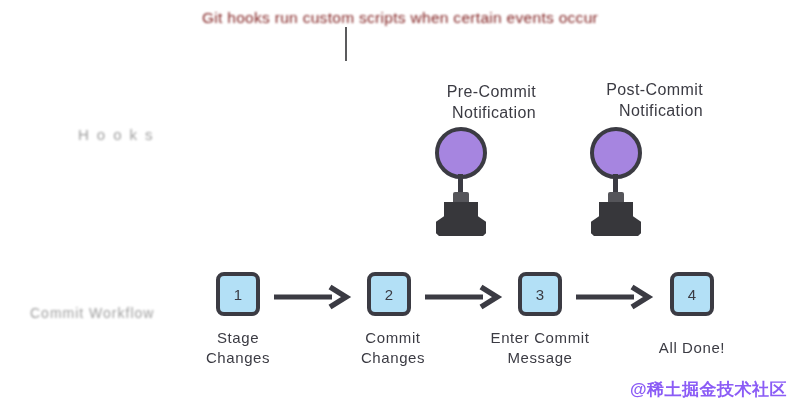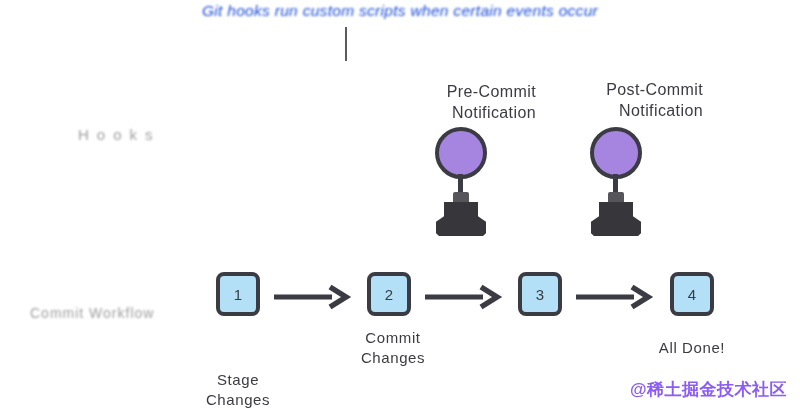--- a/index.html
+++ b/index.html
@@ -2,23 +2,23 @@
 <html><head>
 <meta charset="utf-8">
 <style>
   html,body{margin:0;padding:0;background:#ffffff;}
   #canvas{
     position:relative;width:800px;height:414px;background:#ffffff;
     overflow:hidden;font-family:"Liberation Sans",sans-serif;
   }
   
   .caption{
-    position:absolute;top:2px;left:50%;transform:translateX(-50%);
-    font-size:15.5px;color:#1d4ed8;white-space:nowrap;
-    letter-spacing:.3px;filter:blur(.8px);font-style:italic;
+    position:absolute;top:9px;left:50%;transform:translateX(-50%);
+    font-size:15.5px;color:#7f1d1d;white-space:nowrap;
+    letter-spacing:.3px;filter:blur(.8px);
   }
   .caption-line{
     position:absolute;left:345px;top:27px;width:2px;height:34px;
     background:rgba(45,45,48,.78);
   }
   
   .side-label{position:absolute;color:#9e9e9e;filter:blur(1.1px);white-space:nowrap;}
   .side-label.hooks{left:78px;top:126px;font-size:15px;letter-spacing:8px;}
   .side-label.workflow{left:30px;top:305px;font-size:14px;letter-spacing:1px;}
   
@@ -65,21 +65,21 @@
   }
   .sq1{left:58px;} .sq2{left:209px;} .sq3{left:360px;} .sq4{left:512px;}
   .arrow{position:absolute;top:31px;width:80px;height:26px;}
   .ar1{left:114px;} .ar2{left:265px;} .ar3{left:416px;}
   .step-label{
     position:absolute;top:73px;height:44px;width:150px;
     display:flex;flex-direction:column;justify-content:center;
     text-align:center;font-size:15px;line-height:20px;letter-spacing:.6px;
     color:#3b3b43;white-space:pre-line;
   }
-  .lb1{left:5px;margin-top:42px;} .lb2{left:160px;} .lb3{left:307px;} .lb4{left:459px;}
+  .lb1{left:5px;} .lb2{left:160px;} .lb3{left:307px;} .lb4{left:459px;}
   
   .watermark{
     position:absolute;left:630px;top:378px;font-size:17px;font-weight:bold;
     color:#8b5cf6;letter-spacing:.5px;white-space:nowrap;
     text-shadow:0 0 3px rgba(255,255,255,.95),0 0 1px rgba(255,255,255,.9);
   }
 </style>
 </head>
 <body>
 
@@ -131,18 +131,20 @@
     </svg>
     <svg class="arrow ar3" viewBox="0 0 80 26">
       <line x1="2" y1="13" x2="60" y2="13" stroke="#3b3b43" stroke-width="5"></line>
       <polyline points="58,3 74,13 58,23" fill="none" stroke="#3b3b43" stroke-width="5.5"></polyline>
     </svg>
 
     <div class="step-label lb1">Stage
 Changes</div>
     <div class="step-label lb2">Commit
 Changes</div>
+    <div class="step-label lb3">Enter Commit
+Message</div>
     <div class="step-label lb4">All Done!</div>
   </div>
 
   <div class="watermark">@稀土掘金技术社区</div>
 
 </div>
 
 </body></html>

